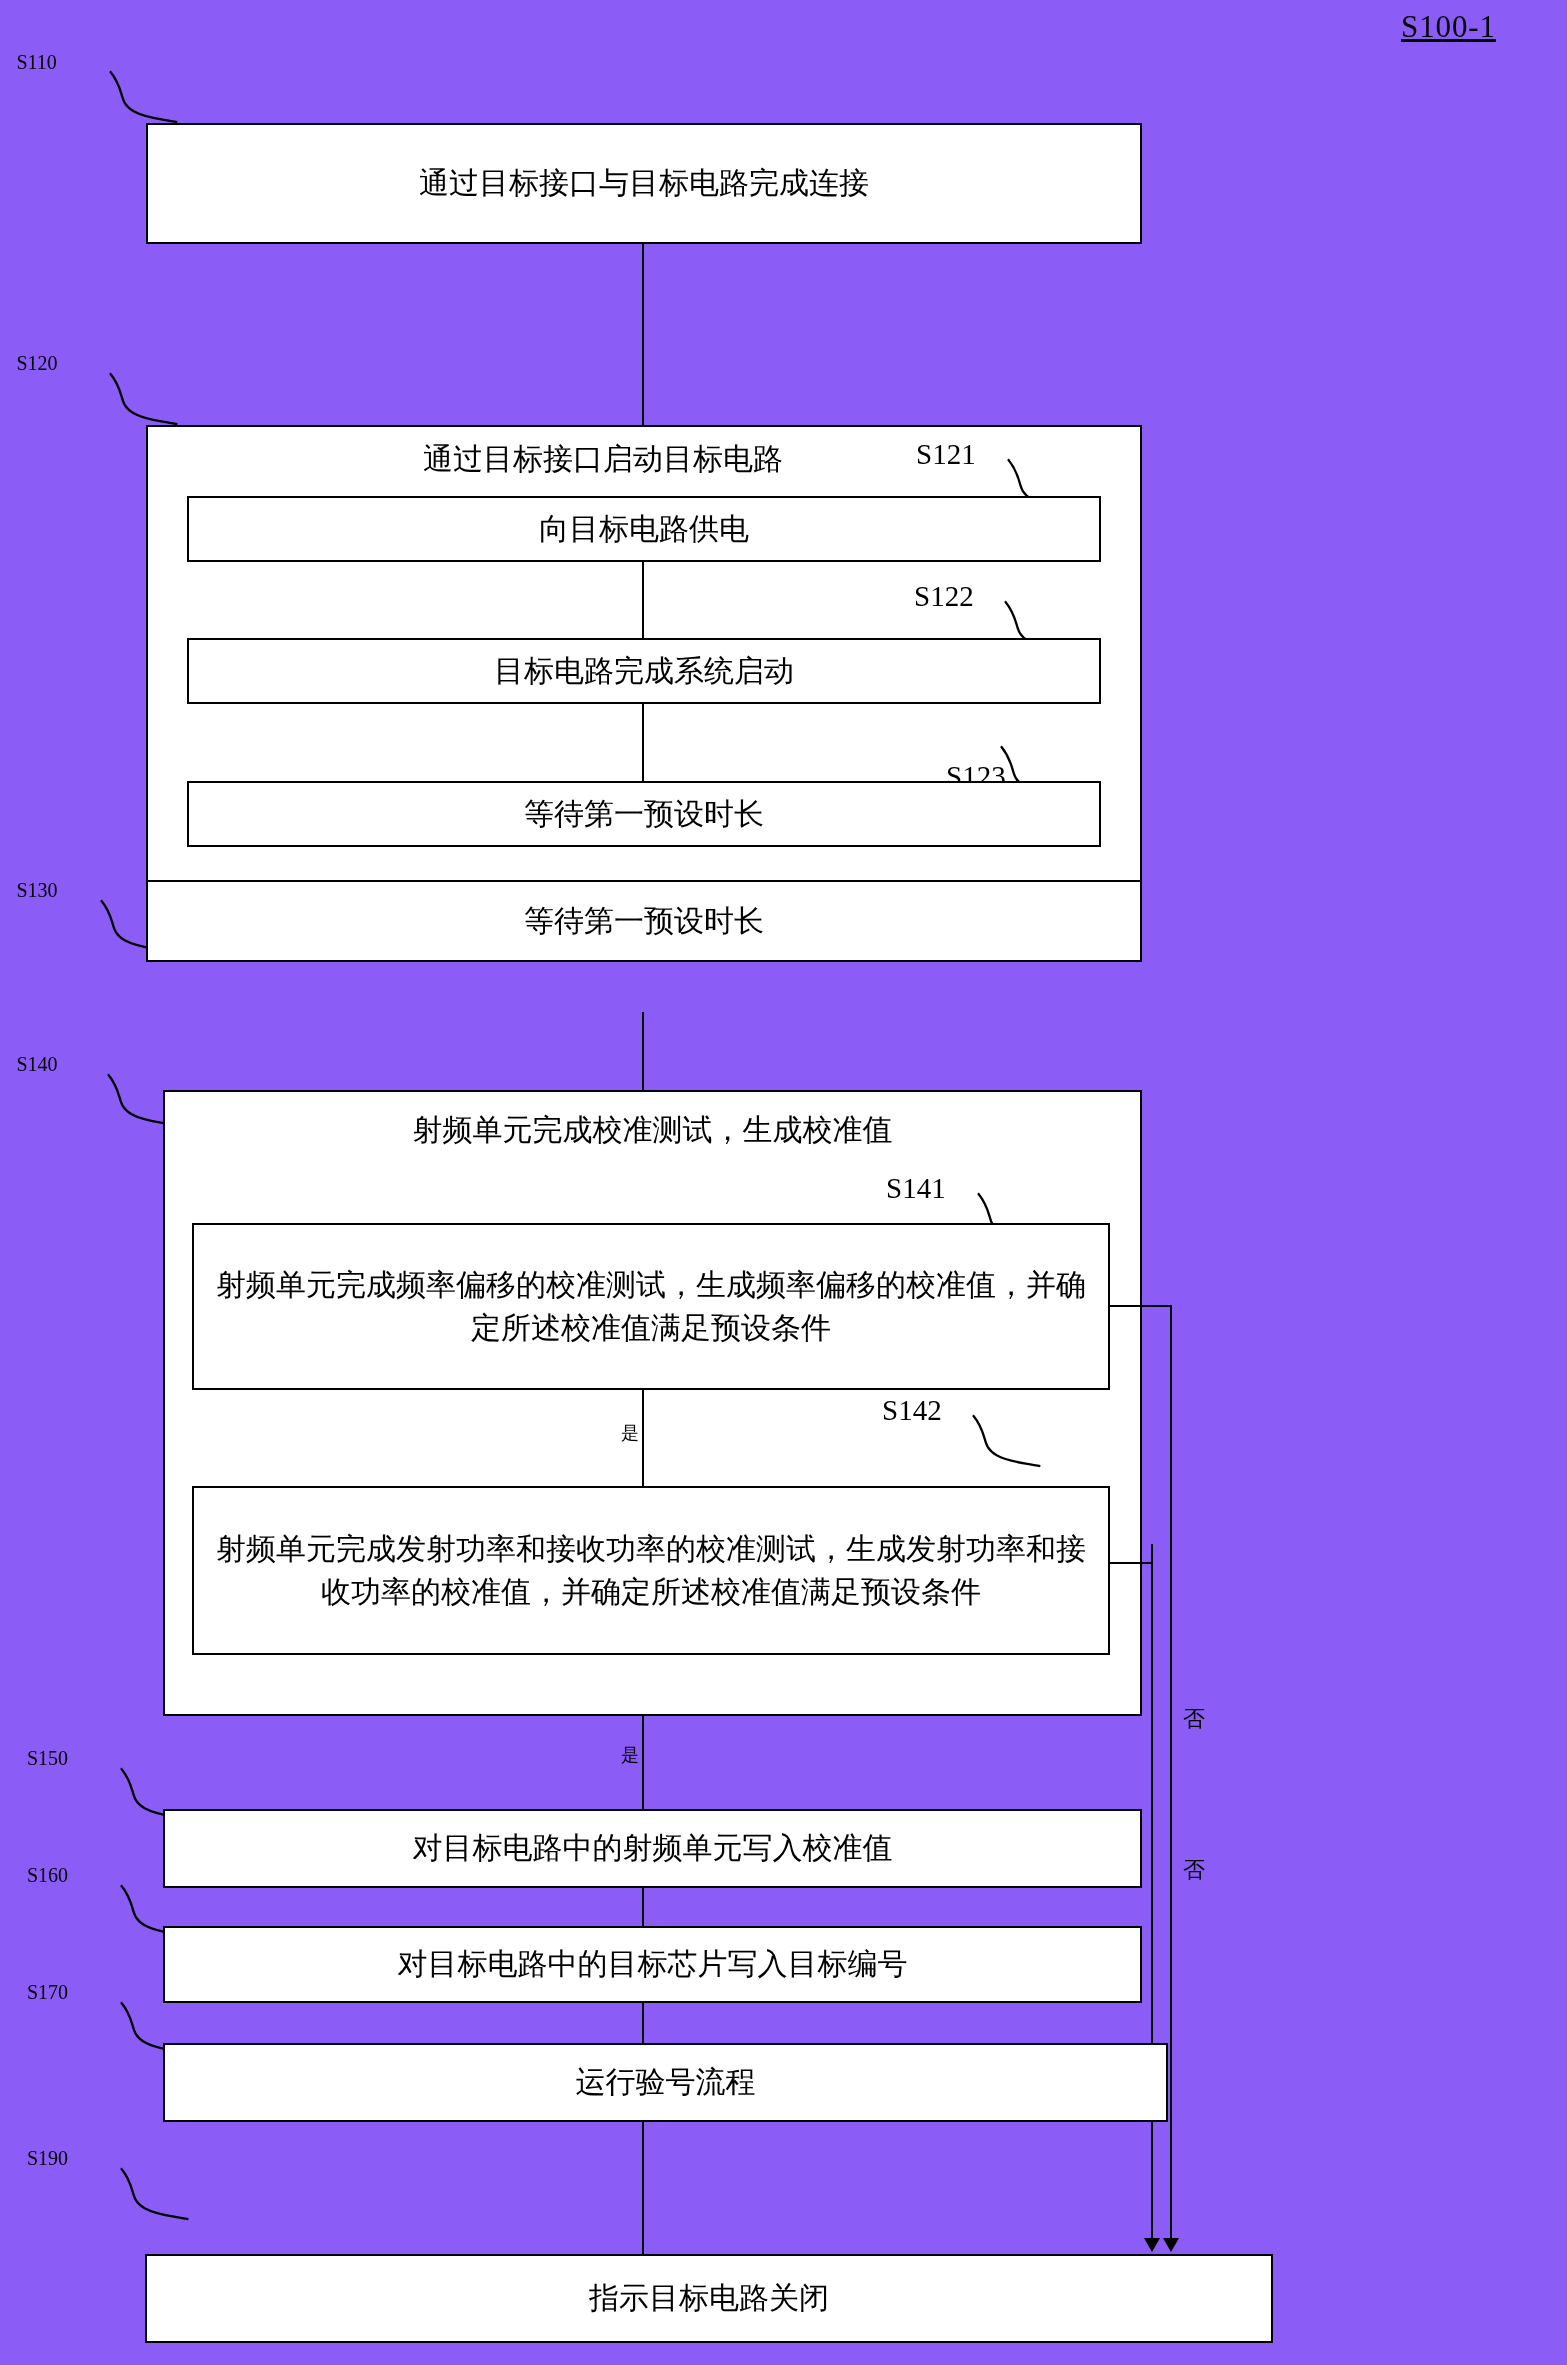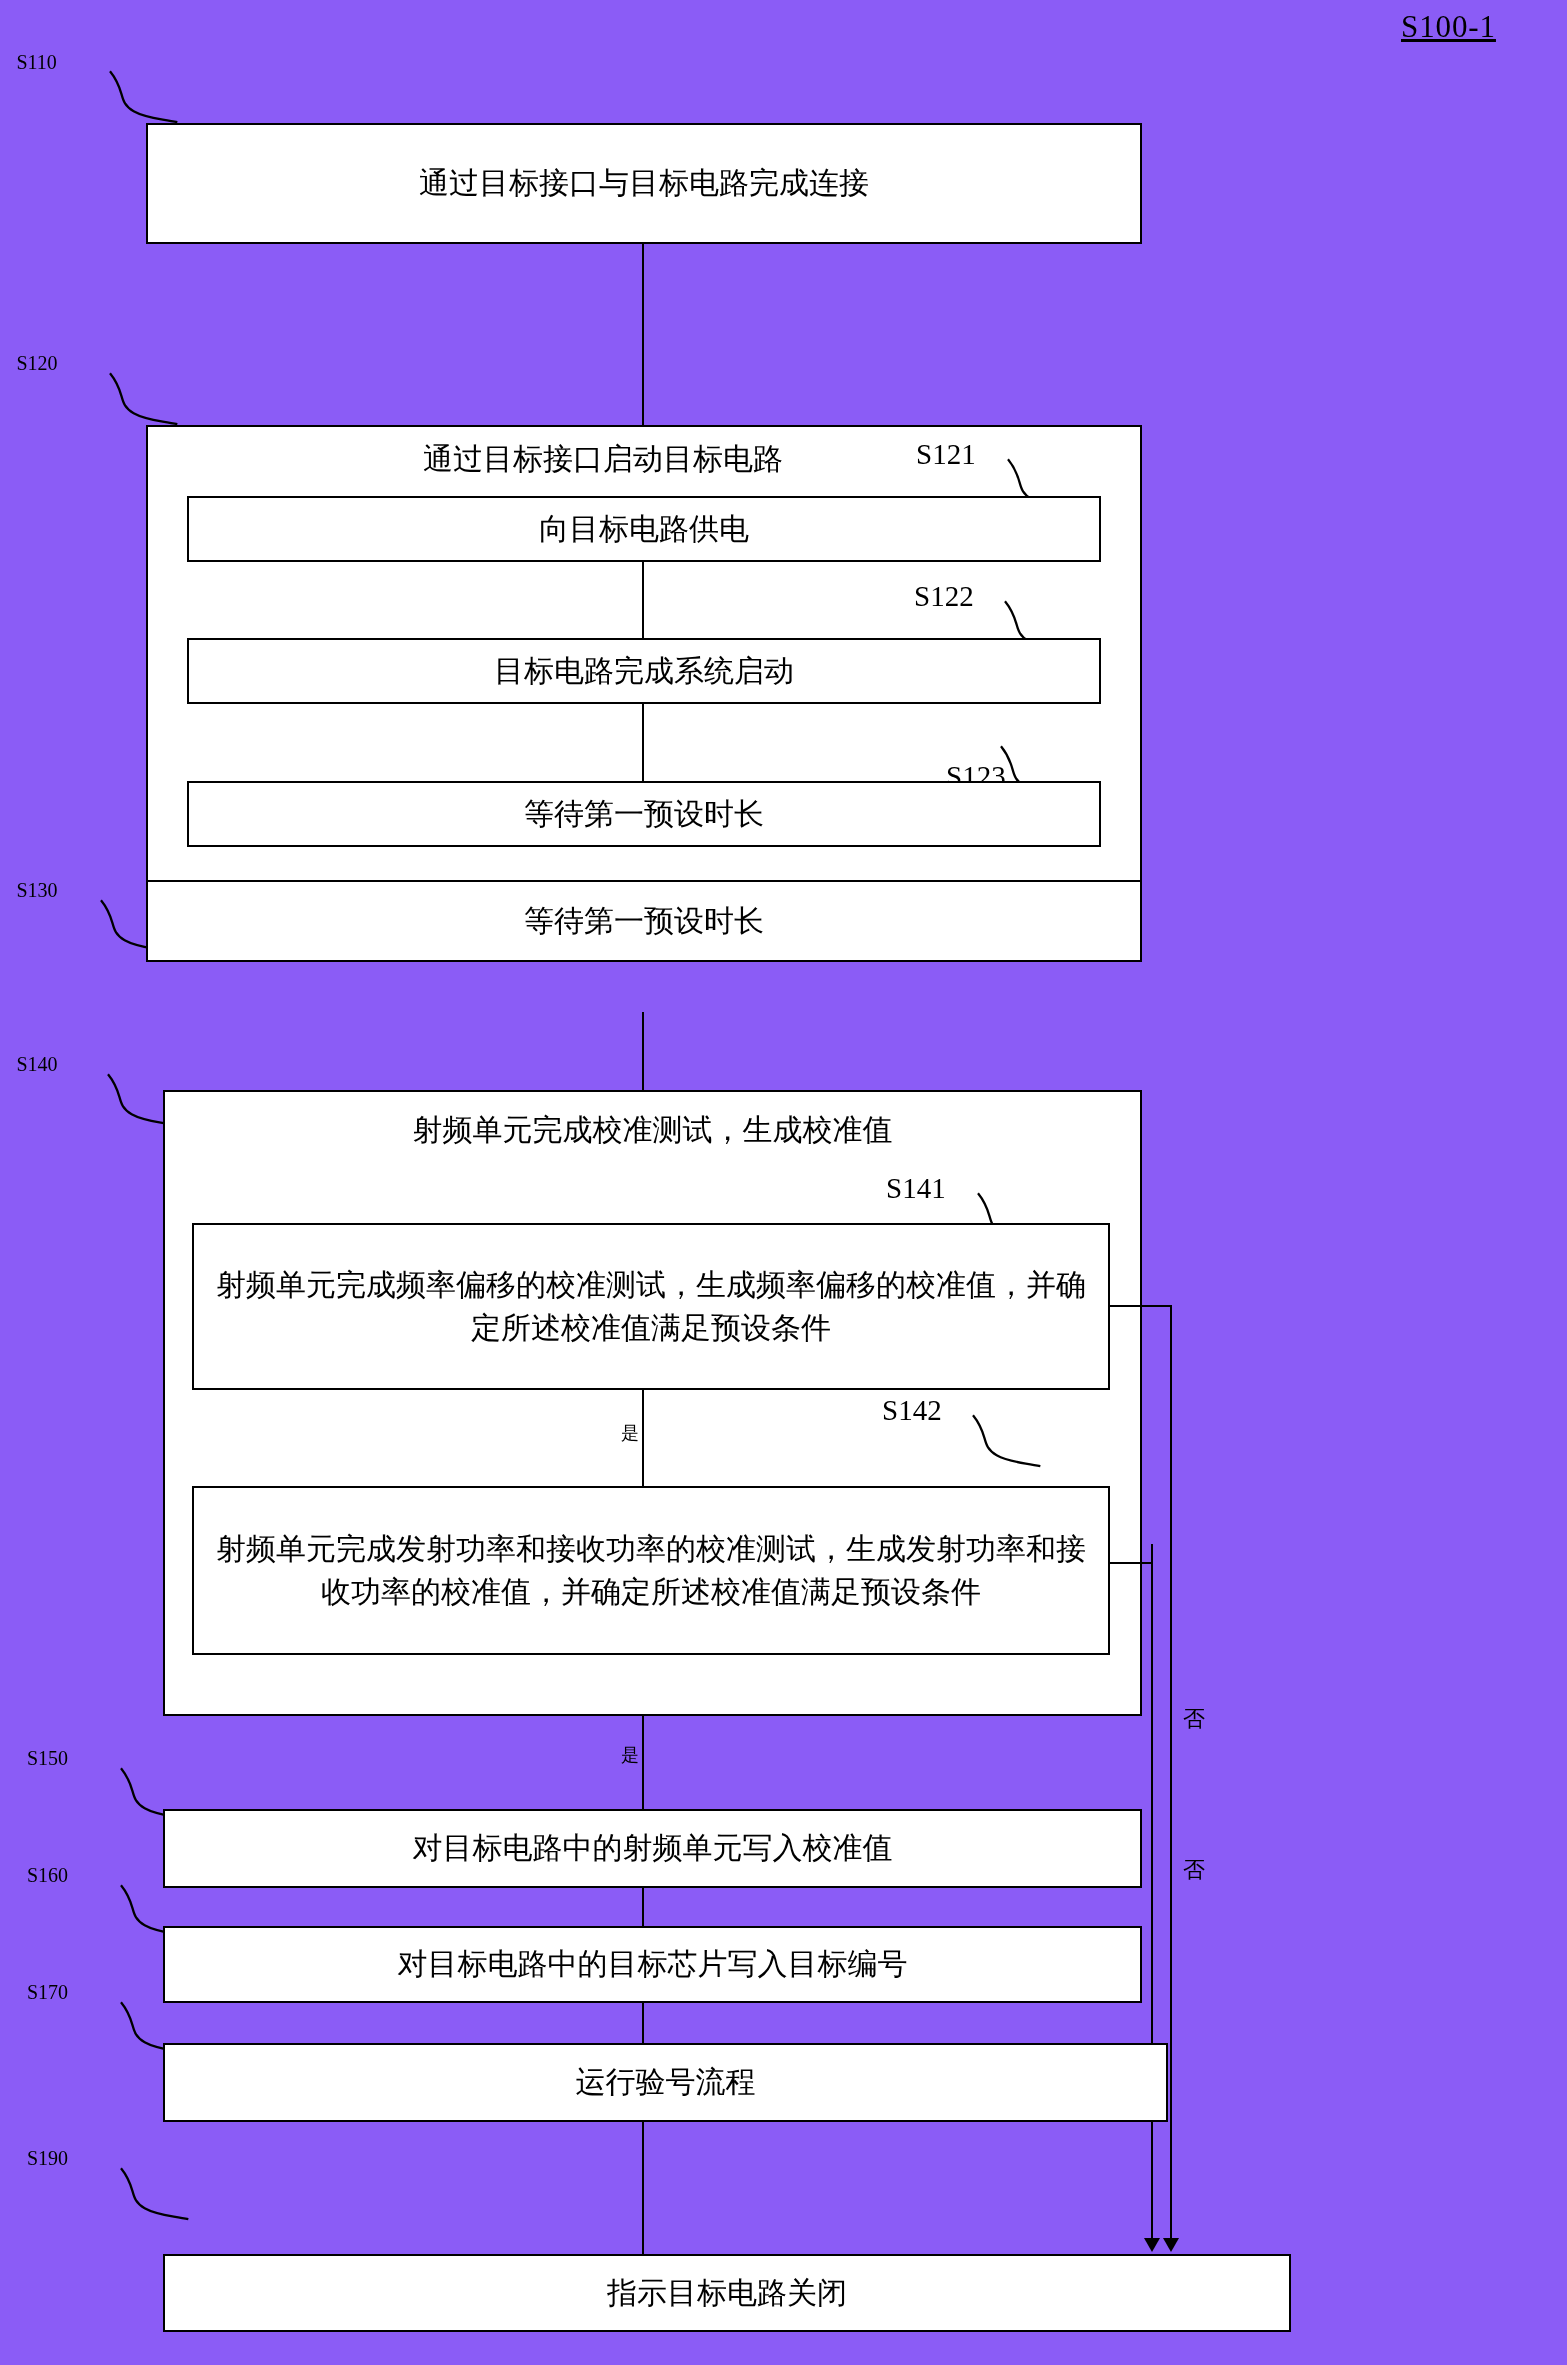--- a/index.html
+++ b/index.html
@@ -227,18 +227,18 @@
   <div class="box" style="left:163px; top:2043px; width:1005px; height:79px;">
     <span>运行验号流程</span>
   </div>
 
   <div class="vline" style="left:642px; top:2122px; height:132px;"></div>
 
   <div class="step-tag" style="left:27px; top:2147px;">S190</div>
   <svg class="squiggle" style="left:121px; top:2168px;" width="91" height="55" viewBox="0 0 100 60">
     <path d="M0,0 C18,22 8,34 26,44 C40,52 56,52 74,56" stroke="#000" stroke-width="2.5" fill="none"></path>
   </svg>
-  <div class="box" style="left:163px; top:2254px; width:1128px; height:78px;justify-content:center;">
+  <div class="box" style="left:145px; top:2254px; width:1128px; height:89px;justify-content:center;">
     <span>指示目标电路关闭</span>
   </div>
 
 </div>
 
 
 </body></html>

